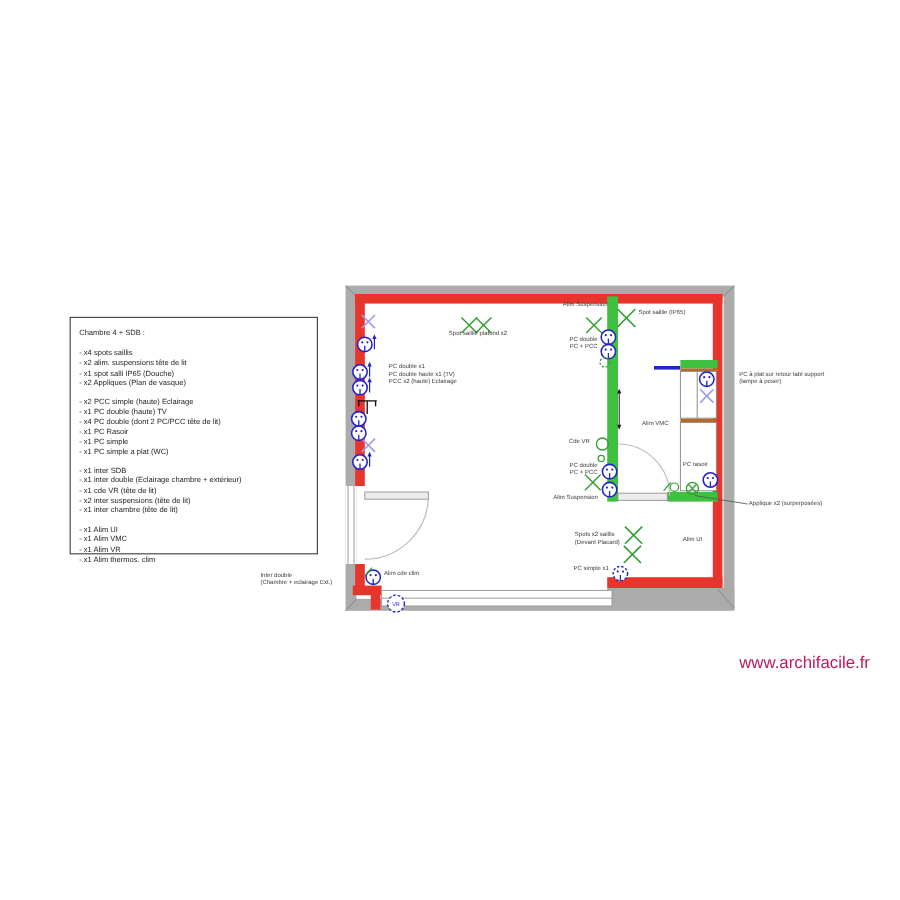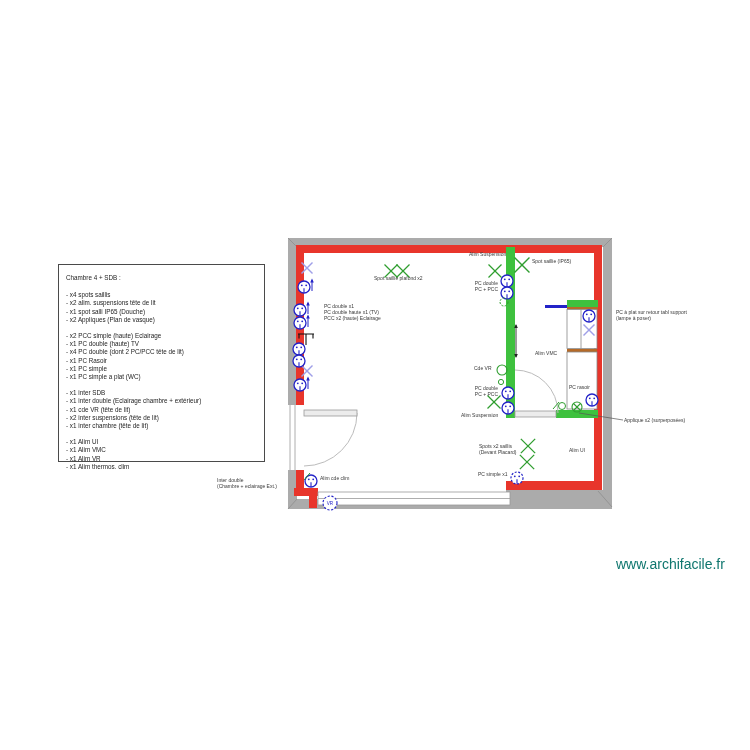--- a/index.html
+++ b/index.html
@@ -5,21 +5,21 @@
   html,body{margin:0;padding:0;background:#fff;}
   body{width:750px;height:750px;position:relative;font-family:"Liberation Sans",sans-serif;overflow:hidden;}
   .canvas{position:absolute;left:0;top:0;width:750px;height:750px;}
   .legend{position:absolute;left:58px;top:264px;width:207px;height:198px;border:1px solid #4a4a4a;
           background:#fff;box-sizing:border-box;padding:9px 7px;font-size:6.3px;line-height:8.2px;color:#1c1c1c;}
   .lg-title{margin-bottom:9px;}
   .lg-group{margin-bottom:8px;}
   .plan-svg{position:absolute;left:0;top:0;}
   .plbl{position:absolute;font-size:5px;line-height:5.9px;color:#3a3a3a;white-space:pre-line;}
   .plbl.r{text-align:right;}
-  .watermark{position:absolute;left:616px;top:544px;font-size:14px;color:#0f766e;margin-top:12px;}
+  .watermark{position:absolute;left:616px;top:544px;font-size:14px;color:#be185d;}
 </style>
 </head>
 <body>
 
 <div class="canvas">
 
   <div class="legend">
     <div class="lg-title">Chambre 4 + SDB :</div>
     <div class="lg-group">
       <div>- x4 spots saillis</div>

